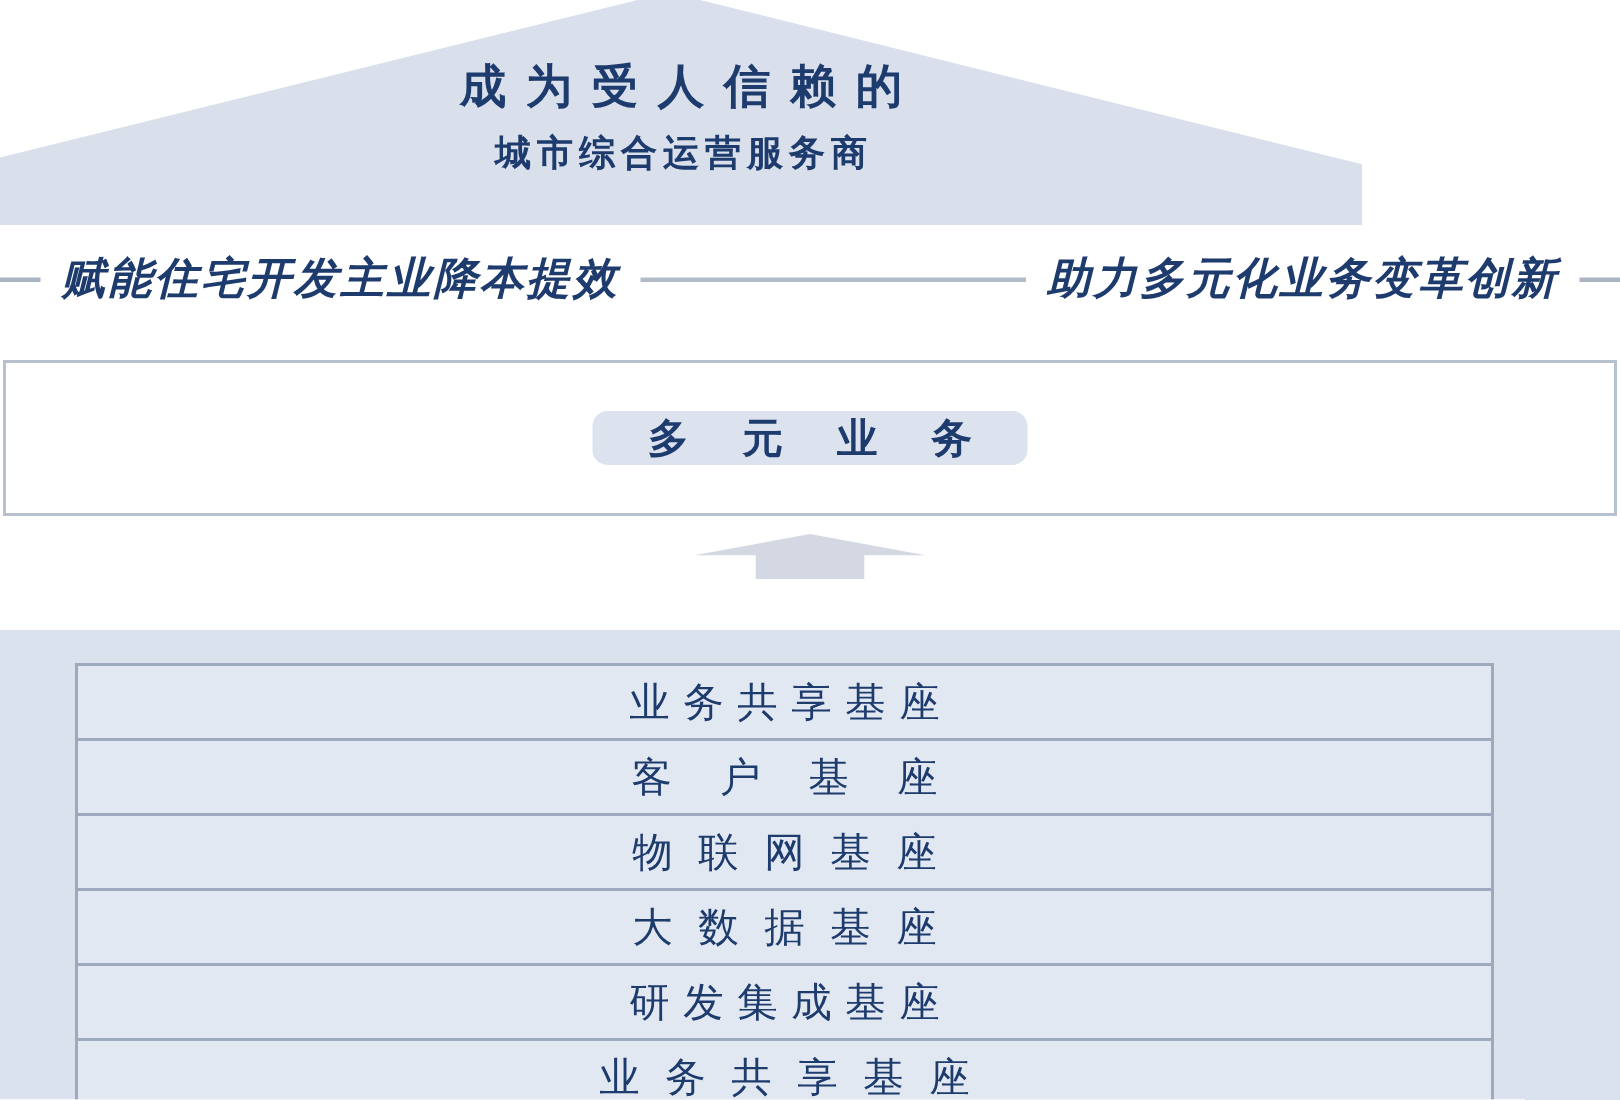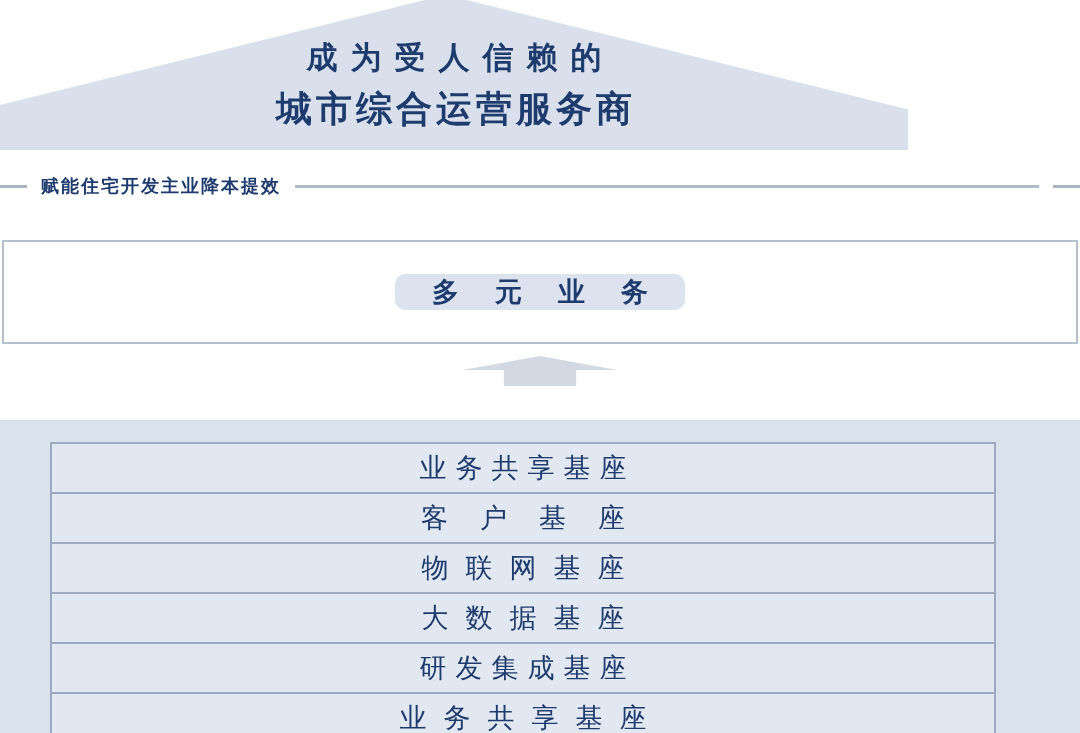--- a/index.html
+++ b/index.html
@@ -18,33 +18,33 @@
     background:#d9e0eb;
     clip-path:polygon(0 100%, 0 70%, 46.8% 0, 51.4% 0, 100% 73%, 100% 100%);
     display:flex;flex-direction:column;align-items:center;justify-content:flex-start;
     padding-top:42px;box-sizing:border-box;
   }
   .roof-line1{
     font-size:31px;font-weight:600;letter-spacing:13px;text-indent:13px;
     line-height:1.0;white-space:nowrap;
   }
   .roof-line2{
-    font-size:36px;font-weight:600;letter-spacing:4px;text-indent:4px;
+    font-size:24px;font-weight:600;letter-spacing:4px;text-indent:4px;
     line-height:1.0;margin-top:18px;white-space:nowrap;
   }
 
   
   .slogan{
     position:absolute;left:0;top:170px;width:1080px;height:32px;
     display:flex;align-items:center;column-gap:14px;
   }
   .edge-dash{width:27px;height:3px;background:#aab4c3;flex:0 0 auto;}
   .slogan-label{
-    font-size:18px;font-weight:600;letter-spacing:2px;
-    white-space:nowrap;flex:0 0 auto;
+    font-size:29px;font-weight:600;letter-spacing:2px;
+    white-space:nowrap;flex:0 0 auto;font-style:italic;
   }
   .connector-line{flex:1 1 auto;height:3px;background:#b2bbc9;}
 
   
   .mid-box{
     position:absolute;left:2px;top:240px;width:1072px;height:100px;
     background:#ffffff;border:2px solid #b7c0cd;
     display:flex;align-items:center;justify-content:center;
   }
   .pill{
@@ -85,20 +85,21 @@
 
   <div class="roof">
     <div class="roof-line1">成为受人信赖的</div>
     <div class="roof-line2">城市综合运营服务商</div>
   </div>
 
   <div class="slogan">
     <span class="edge-dash"></span>
     <span class="slogan-label">赋能住宅开发主业降本提效</span>
     <span class="connector-line"></span>
+    <span class="slogan-label">助力多元化业务变革创新</span>
     <span class="edge-dash"></span>
   </div>
 
   <div class="mid-box">
     <div class="pill">多元业务</div>
   </div>
 
   <div class="up-arrow"></div>
 
   <div class="base">

